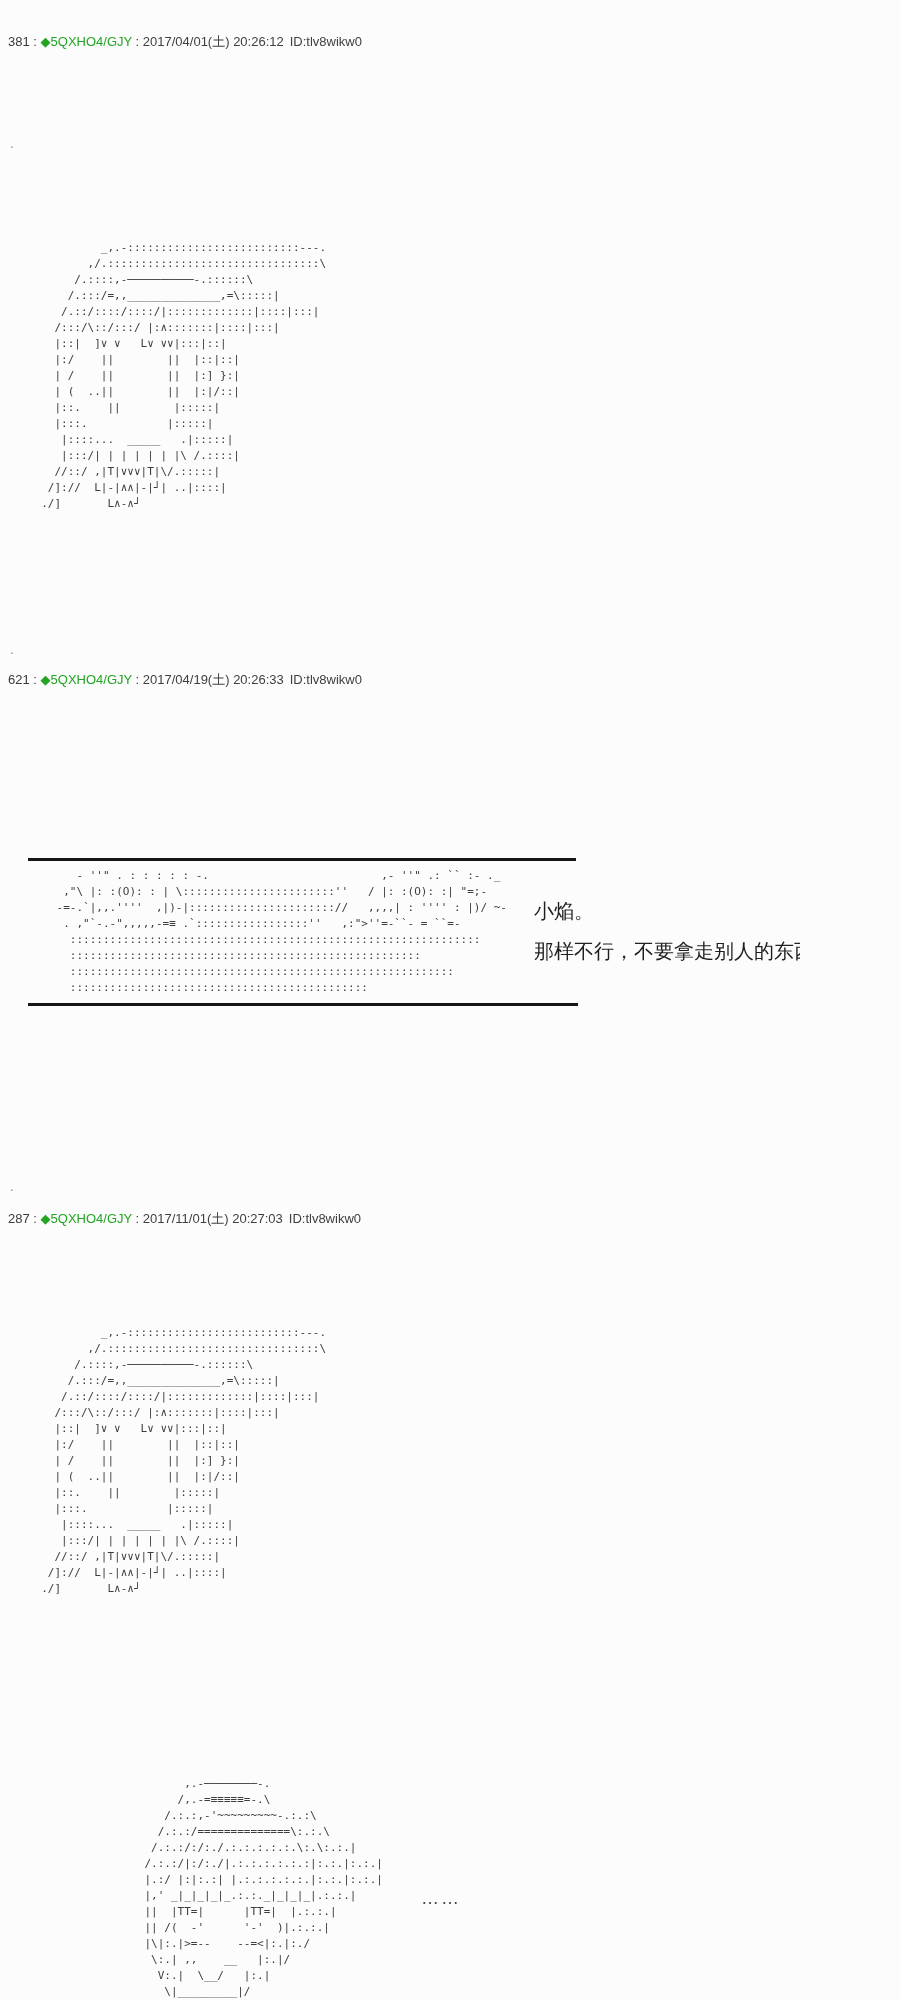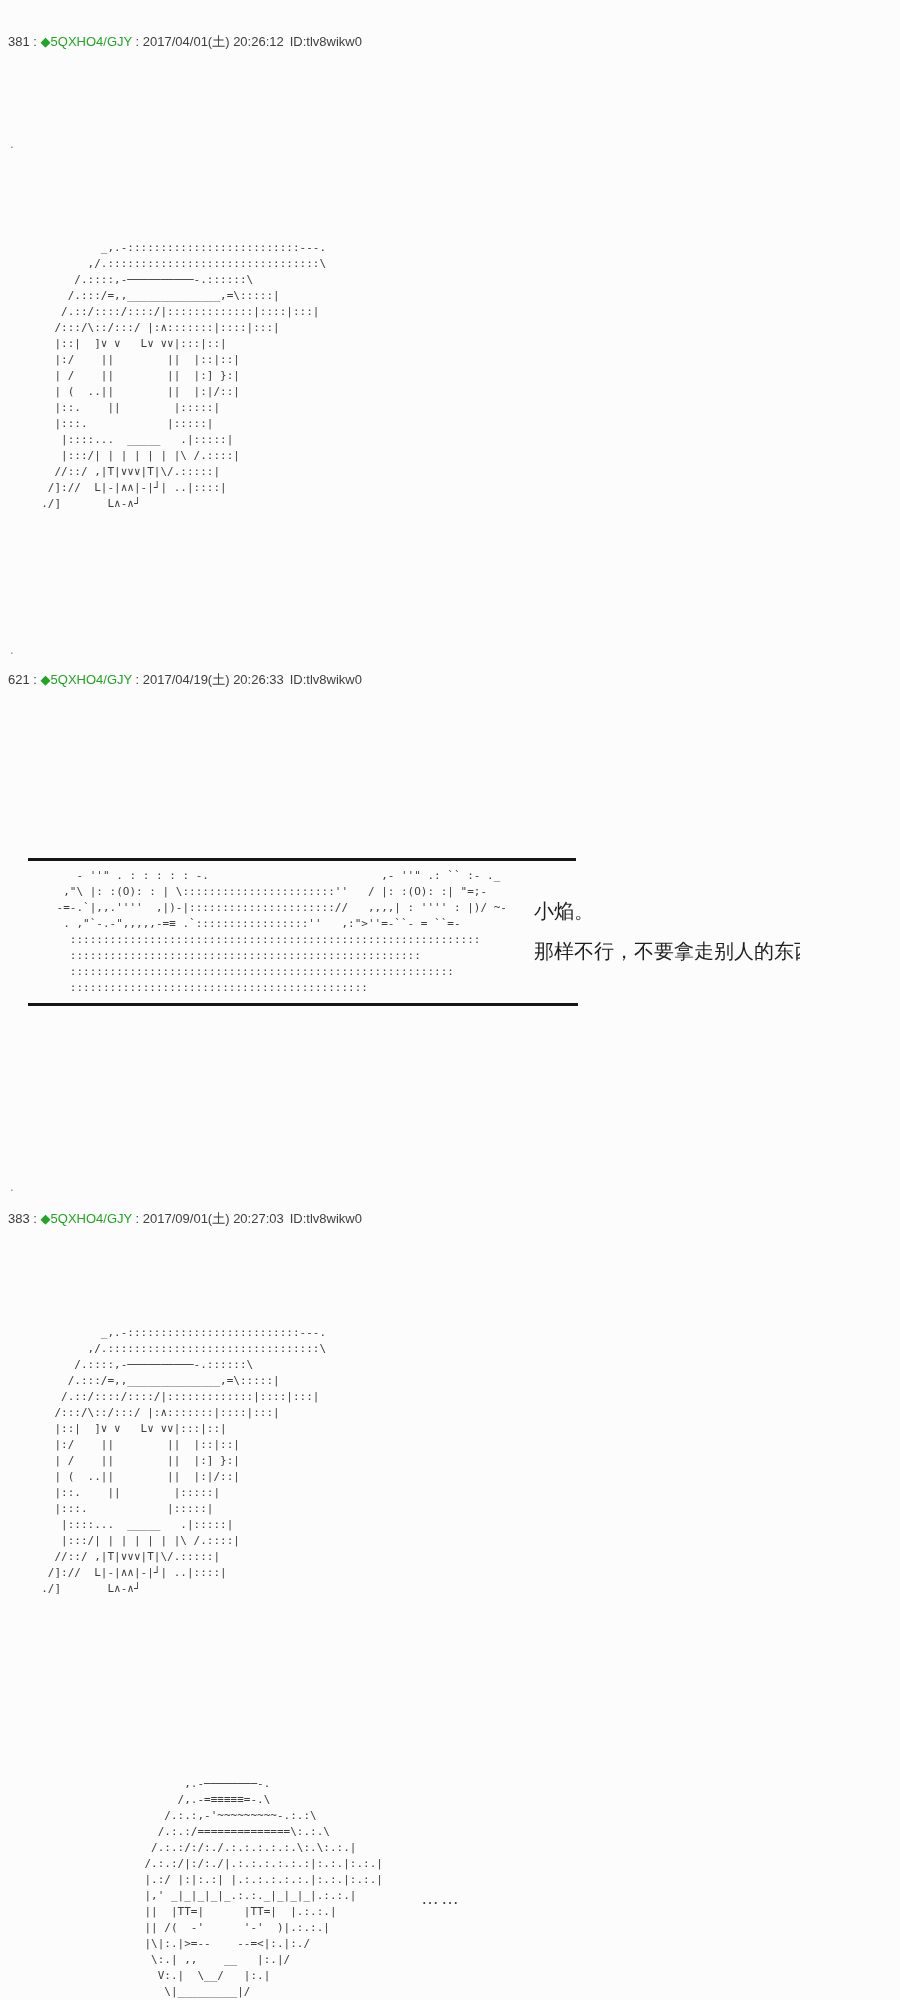--- a/index.html
+++ b/index.html
@@ -99,21 +99,21 @@
    :::::::::::::::::::::::::::::::::::::::::::::::::::::
    ::::::::::::::::::::::::::::::::::::::::::::::::::::::::::
    :::::::::::::::::::::::::::::::::::::::::::::</pre>
   <div class="rule" style="left:28px; top:1003px; width:550px"></div>
 
   <div class="dialogue" style="left:534px; top:899px">小焔。</div>
   <div class="dialogue" style="left:534px; top:939px">那样不行，不要拿走别人的东西。</div>
 
   <div class="dot" style="top:1179px">.</div>
 
-  <div class="post-header" style="top:1210px"><span class="pnum">383</span><span class="sep"> : </span><span class="pname">◆5QXHO4/GJY</span><span class="sep"> : </span><span class="pdate">2017/09/01(土) 20:27:03</span><span class="pid">ID:tlv8wikw0</span></div>
+  <div class="post-header" style="top:1210px"><span class="pnum">287</span><span class="sep"> : </span><span class="pname">◆5QXHO4/GJY</span><span class="sep"> : </span><span class="pdate">2017/11/01(土) 20:27:03</span><span class="pid">ID:tlv8wikw0</span></div>
 
   <pre class="aa" style="left:28px; top:1325px">           _,.-::::::::::::::::::::::::::---.
          ,/.::::::::::::::::::::::::::::::::\
        /.::::,-──────────-.::::::\
       /.:::/=,,______________,=\:::::|
      /.::/::::/::::/|:::::::::::::|::::|:::|
     /:::/\::/:::/ |:∧:::::::|::::|:::|
     |::|  ]∨ ∨   L∨ ∨∨|:::|::|
     |:/    ||        ||  |::|::|
     | /    ||        ||  |:] }:|

